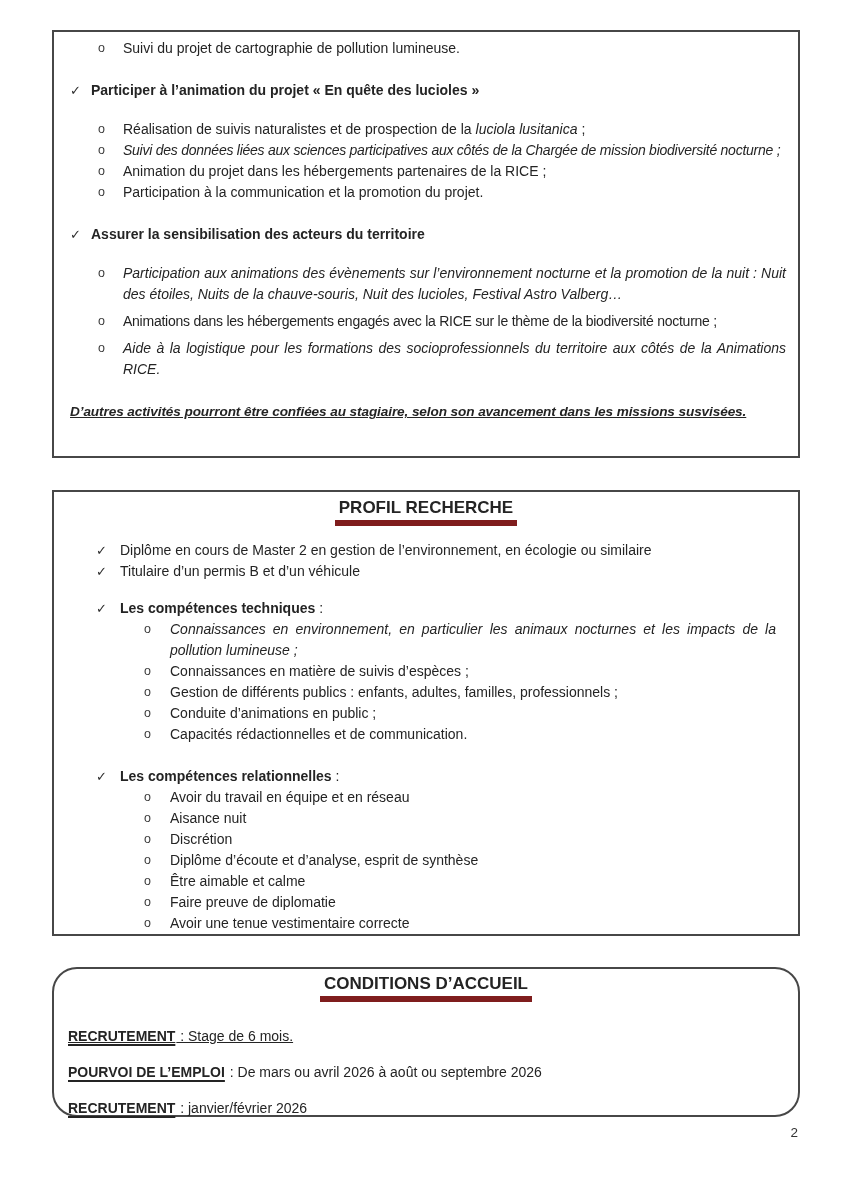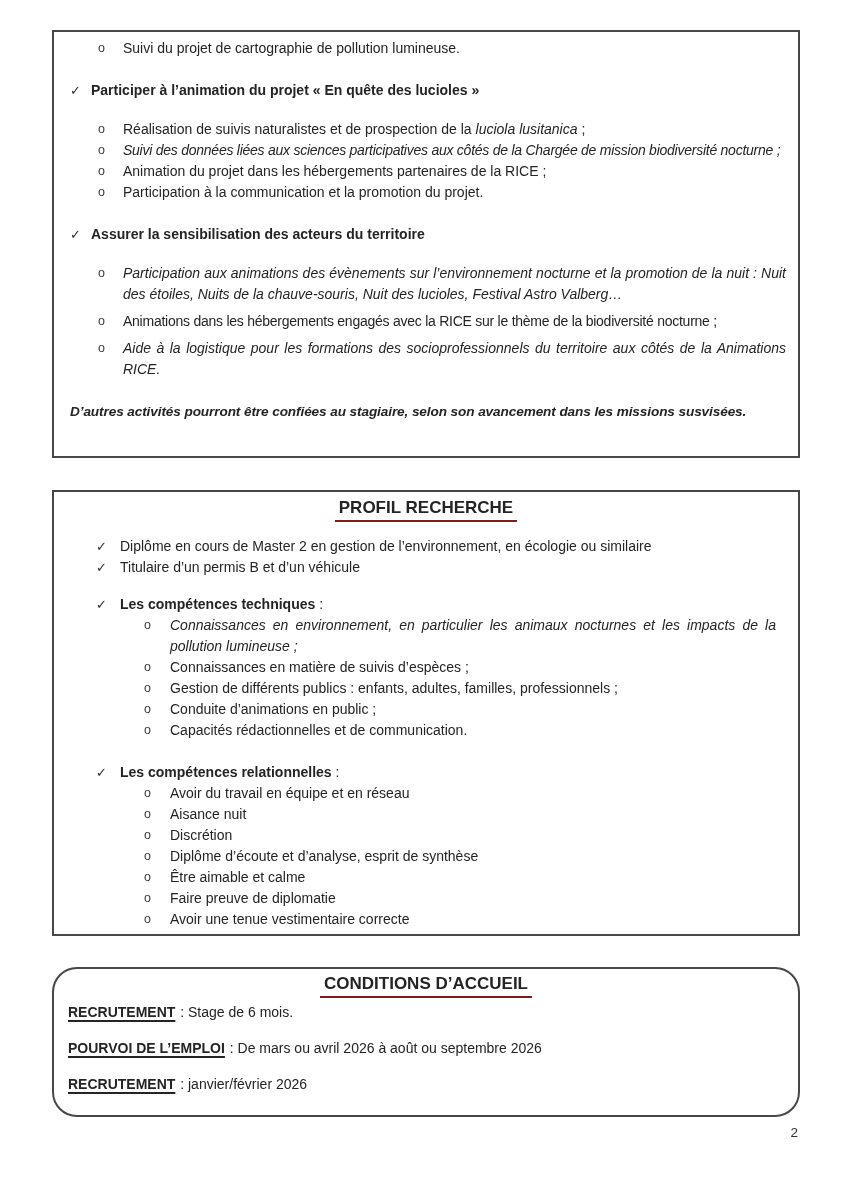--- a/index.html
+++ b/index.html
@@ -37,27 +37,27 @@
   .just { text-align:justify;font-style:italic; }
   .cond { letter-spacing:-0.25px; }
   .grp  { margin-top:18px; }
   .sp6 > .oi { margin-bottom:6px; }
   .mt14 { margin-top:14px; }
   .mt16 { margin-top:16px; }
   .mt21 { margin-top:21px; }
 
   .note {
     font-weight:bold; font-style:italic;
-    margin:21px 2px 8px 8px; font-size:13.6px; letter-spacing:-0.1px;
+    margin:21px 2px 8px 8px; font-size:13.6px; letter-spacing:-0.1px;text-decoration:underline;
   }
 
   .ttl { text-align:center; }
   .ttl > .tx {
     display:inline-block; font-weight:bold; font-size:17px; line-height:22px;
-    border-bottom:2px solid #7f1d1d; padding:0 4px 1px 4px;
+    border-bottom:6px solid #7f1d1d; padding:0 4px 1px 4px;
   }
 
   .row { margin:15px 0 0 6px; }
   .row .lb {
     font-weight:bold; text-decoration:underline;
     text-decoration-thickness:1.5px; text-underline-offset:3px;
     padding-right:1px;
   }
   .pageno {
     position:absolute; right:51px; top:1122px;
@@ -198,21 +198,21 @@
         <span class="mk">o</span>
         <span class="tx">Avoir une tenue vestimentaire correcte</span>
       </div>
     </div>
   </section>
 
   <section class="bx bx3">
     <div class="ttl">
       <span class="tx">CONDITIONS D’ACCUEIL</span>
     </div>
-    <div class="row" style="margin-top:4px;">
+    <div class="row" style="margin-top:24px;text-decoration:underline;">
       <span class="lb">RECRUTEMENT</span><span> : Stage de 6 mois.</span>
     </div>
     <div class="row">
       <span class="lb">POURVOI DE L’EMPLOI</span><span> : De mars ou avril 2026 à août ou septembre 2026</span>
     </div>
     <div class="row mt16">
       <span class="lb">RECRUTEMENT</span><span> : janvier/février 2026</span>
     </div>
   </section>
 

